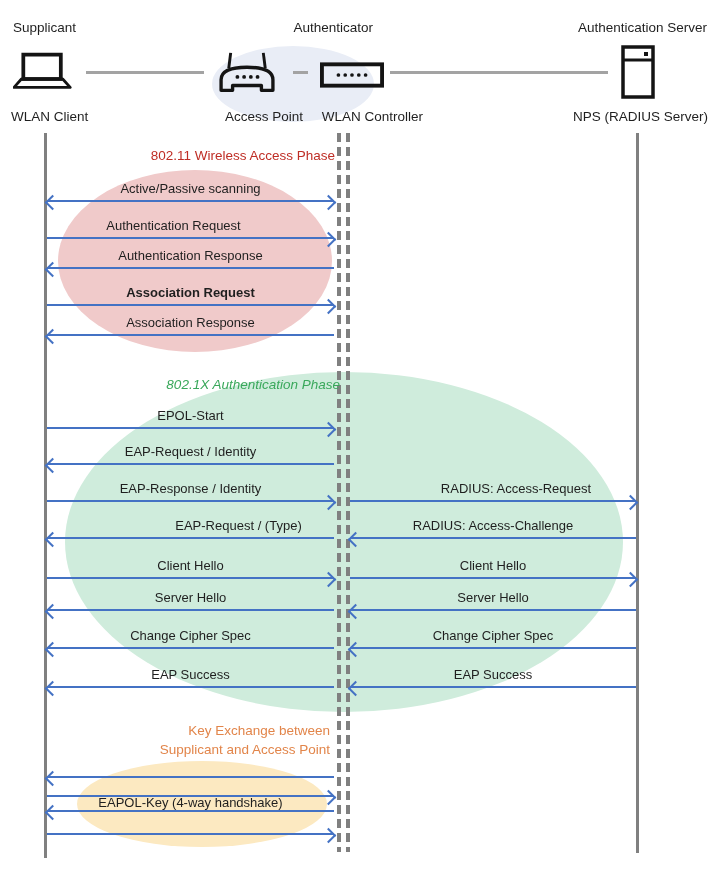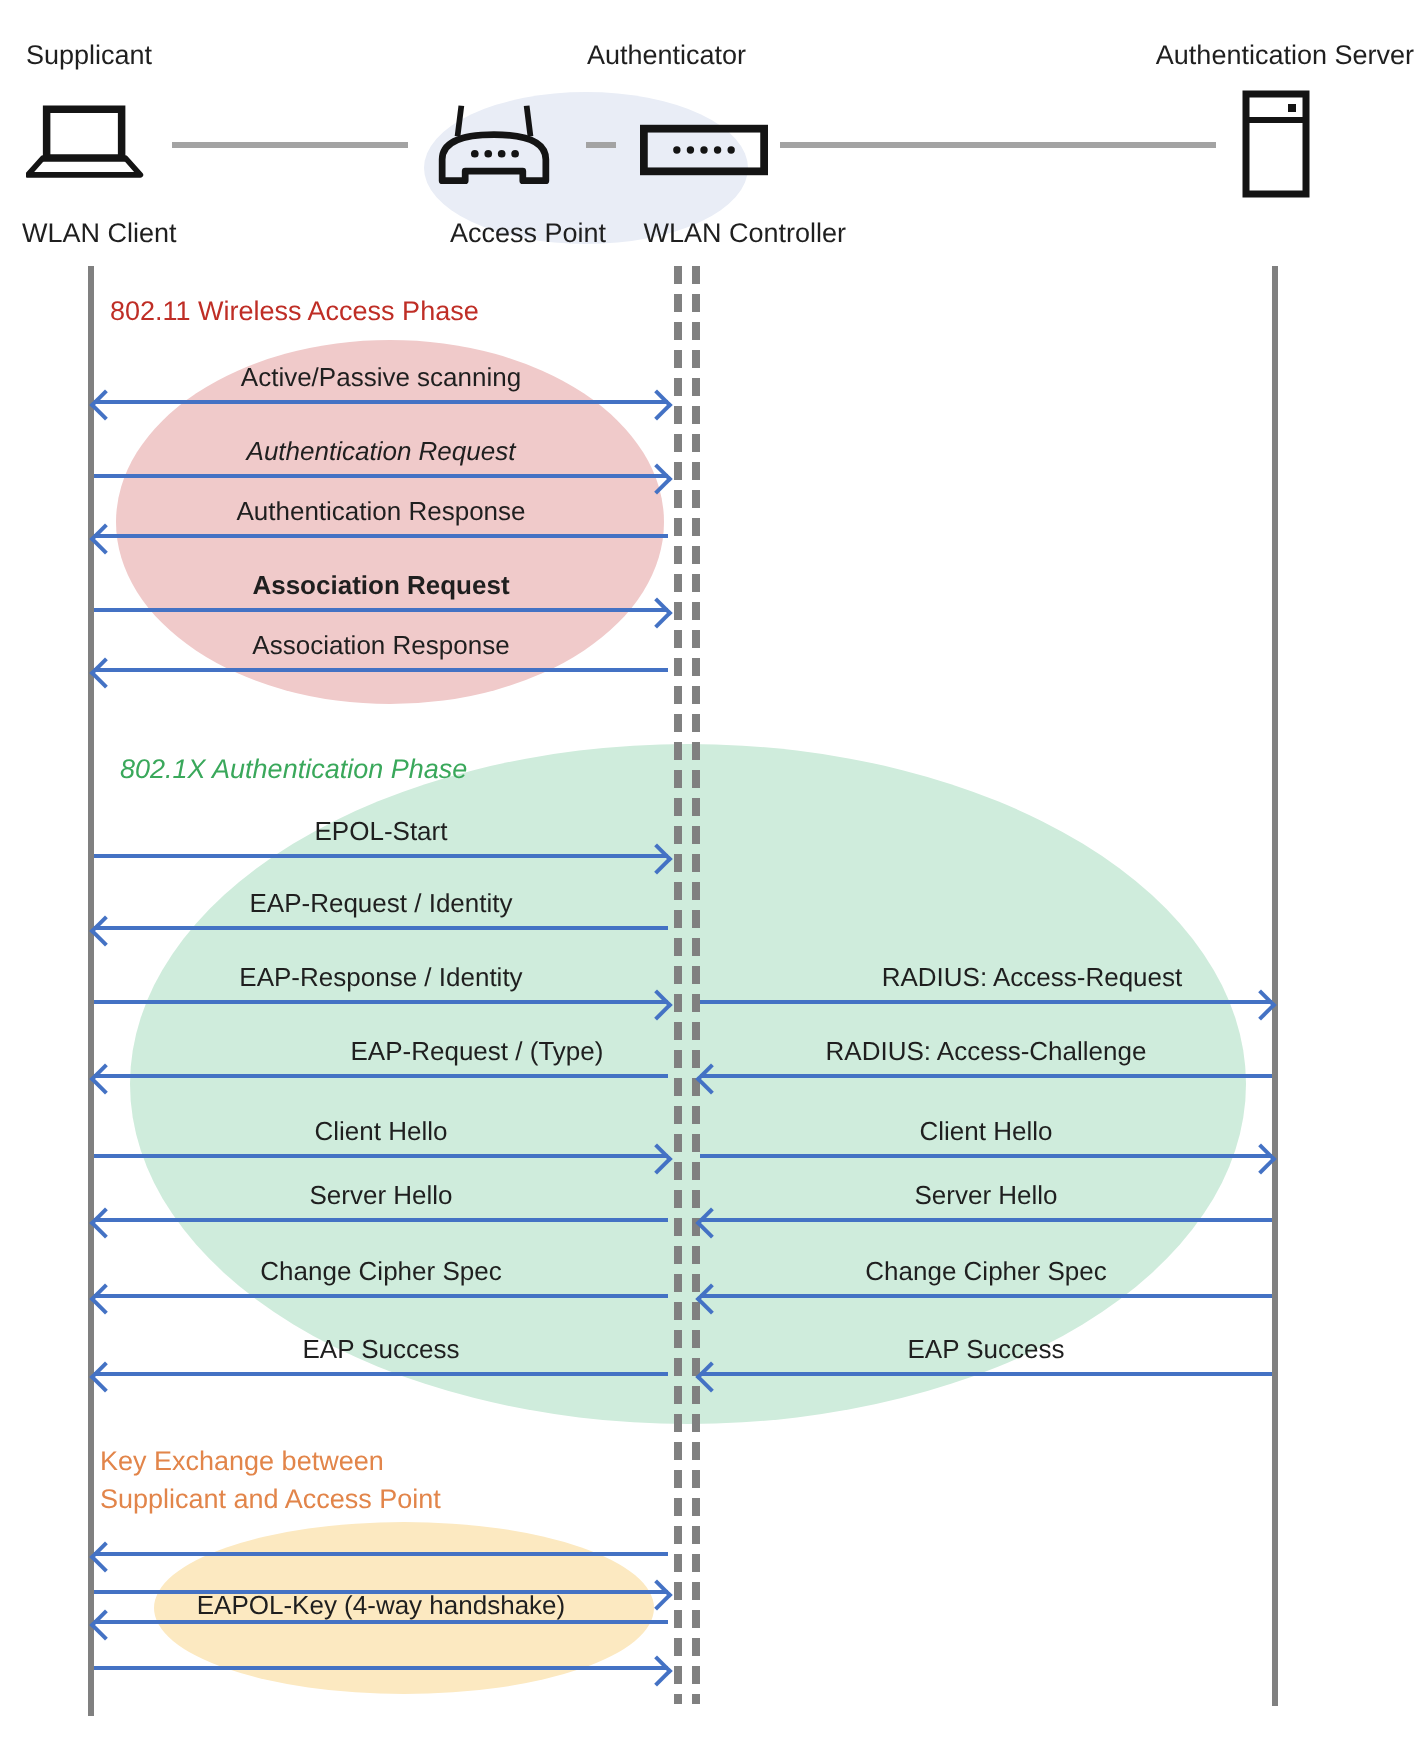--- a/index.html
+++ b/index.html
@@ -22,21 +22,21 @@
   .e-p2{background:var(--ellipse-8021x,#cfecdc);}
   .e-p3{background:var(--ellipse-key-exchange,#fce9c1);}
   
   .lifeline{position:absolute;width:3px;background:var(--lifeline-color,#808080);z-index:2;}
   .lifeline-dashed{
     position:absolute;width:4px;z-index:2;
     background:repeating-linear-gradient(to bottom,var(--lifeline-color,#808080) 0 9px,transparent 9px 14px);
   }
   
   .phase-title{
-    position:absolute;font-size:13.5px;text-align:left;line-height:19px;
+    position:absolute;font-size:13.5px;text-align:right;line-height:19px;
     white-space:pre-line;z-index:3;
   }
   
   .arrow{position:absolute;height:2px;background:var(--arrow-color,#4472c4);z-index:3;}
   .ah{position:absolute;width:9px;height:9px;top:-3.5px;}
   .ah-left{left:0;border-top:2px solid var(--arrow-color,#4472c4);border-left:2px solid var(--arrow-color,#4472c4);transform:rotate(-45deg);}
   .ah-right{right:0;border-top:2px solid var(--arrow-color,#4472c4);border-right:2px solid var(--arrow-color,#4472c4);transform:rotate(45deg);}
   .msg-label{
     position:absolute;font-size:13px;line-height:16px;text-align:center;
     color:var(--text-color,#1f1f1f);z-index:3;white-space:nowrap;
@@ -84,20 +84,21 @@
 
   <svg class="icon" style="left:621px;top:45px;" width="34" height="54" viewBox="0 0 34 54">
     <rect x="2" y="2" width="30" height="50" fill="none" stroke="#141414" stroke-width="3.5"></rect>
     <line x1="3" y1="15" x2="31" y2="15" stroke="#141414" stroke-width="3"></line>
     <rect x="23" y="7" width="4" height="4" fill="#141414"></rect>
   </svg>
 
   <div class="device-label" style="left:11px;top:108px;">WLAN Client</div>
   <div class="device-label centered" style="left:183px;top:108px;width:120px;">Access Point</div>
   <div class="device-label centered" style="left:303px;top:108px;width:120px;">WLAN Controller</div>
+  <div class="device-label centered" style="left:558px;top:108px;width:150px;">NPS (RADIUS Server)</div>
 
   <div class="ellipse e-p1" style="left:58px;top:170px;width:274px;height:182px;"></div>
   <div class="ellipse e-p2" style="left:65px;top:372px;width:558px;height:340px;"></div>
   <div class="ellipse e-p3" style="left:77px;top:761px;width:250px;height:86px;"></div>
 
   <div class="lifeline" style="left:44px;top:133px;height:725px;"></div>
   <div class="lifeline-dashed" style="left:337px;top:133px;height:719px;"></div>
   <div class="lifeline-dashed" style="left:346px;top:133px;height:719px;"></div>
   <div class="lifeline" style="left:636px;top:133px;height:720px;"></div>
 
@@ -105,21 +106,21 @@
   <div class="phase-title" style="left: 60px; top: 375px; width: 280px; color: rgb(58, 168, 91); font-style: italic;">802.1X Authentication Phase</div>
   <div class="phase-title" style="left: 50px; top: 721px; width: 280px; color: rgb(226, 133, 74);">Key Exchange between
 Supplicant and Access Point</div>
 
   <div id="messages">
       <div class="msg-label" style="left: 47px; width: 287px; top: 181px;">Active/Passive scanning</div>
       <div class="arrow" style="left: 47px; width: 287px; top: 200px;">
         <span class="ah ah-left"></span>
         <span class="ah ah-right"></span>
       </div>
-      <div class="msg-label" style="left: 47px; width: 287px; top: 218px; font-style: italic;">Authentication Request</div>
+      <div class="msg-label" style="left: 30px; width: 287px; top: 218px;">Authentication Request</div>
       <div class="arrow" style="left: 47px; width: 287px; top: 237px;">
         <span class="ah ah-right"></span>
       </div>
       <div class="msg-label" style="left: 47px; width: 287px; top: 248px;">Authentication Response</div>
       <div class="arrow" style="left: 47px; width: 287px; top: 267px;">
         <span class="ah ah-left"></span>
       </div>
       <div class="msg-label" style="left: 47px; width: 287px; top: 285px; font-weight: bold;">Association Request</div>
       <div class="arrow" style="left: 47px; width: 287px; top: 304px;">
         <span class="ah ah-right"></span>

